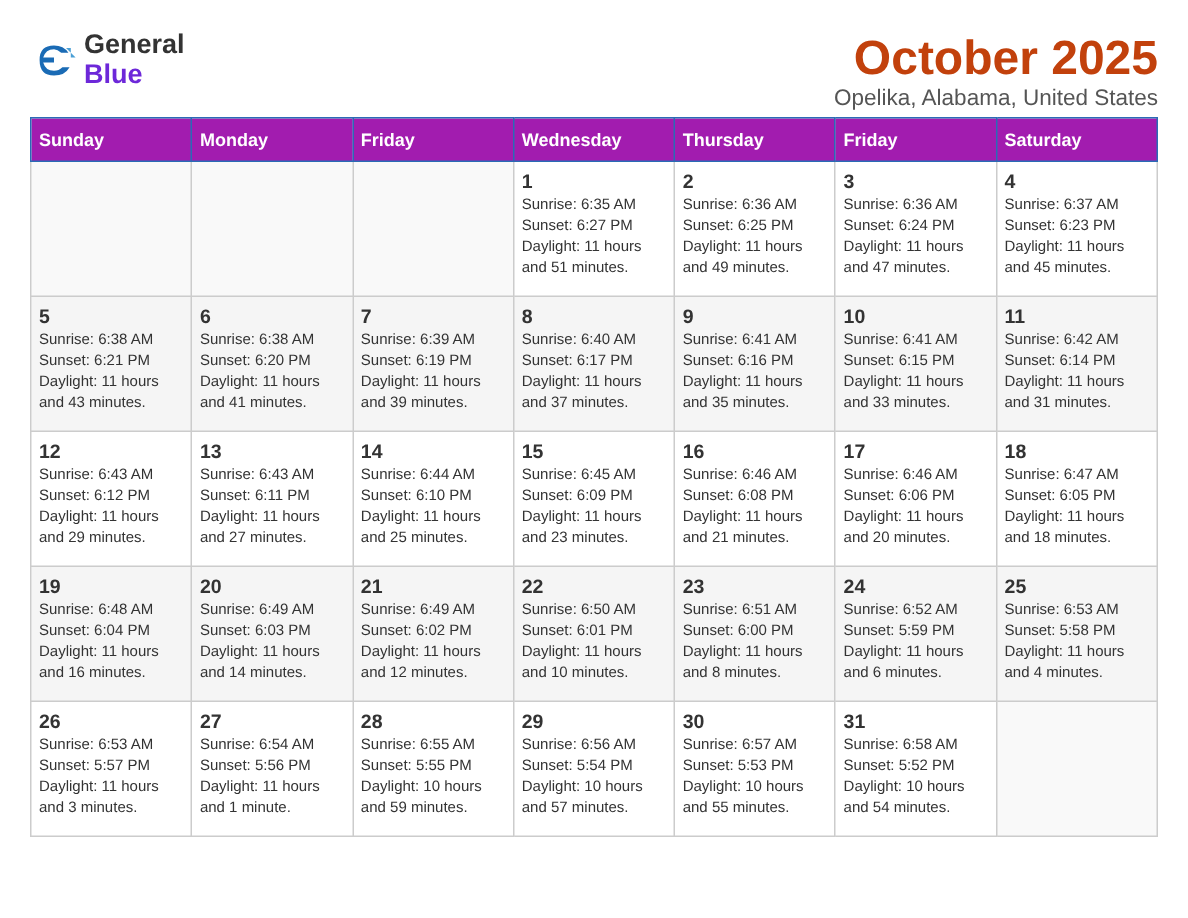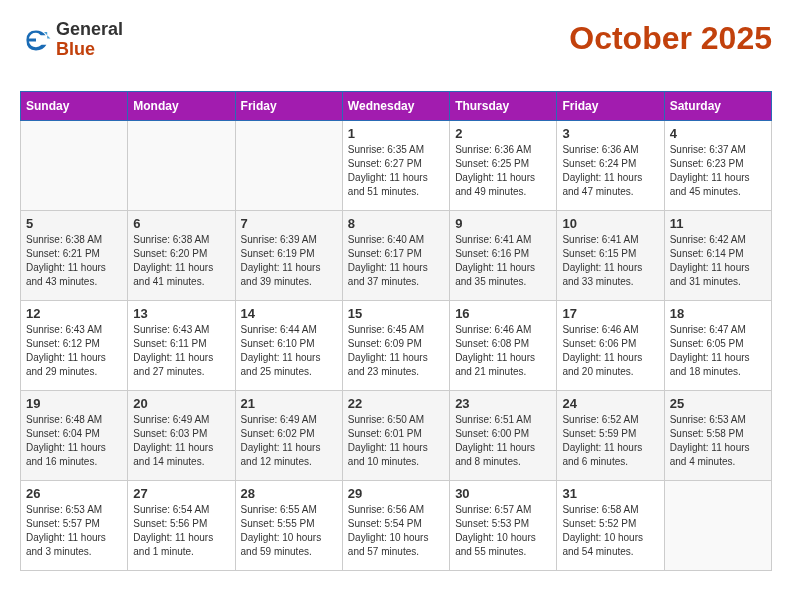--- a/index.html
+++ b/index.html
@@ -7,40 +7,40 @@
       font-family: Arial, sans-serif;
       background: #fff;
       width: 792px;
       min-height: 612px;
       padding: 20px;
     }
     .header {
       display: flex;
       justify-content: space-between;
       align-items: flex-start;
-      margin-bottom: 31px;
+      margin-bottom: 4px;
     }
     .logo {
       display: flex;
       align-items: center;
     }
     .logo-text {
       display: flex;
       flex-direction: column;
       line-height: 1.1;
     }
     .logo-general {
       font-size: 18px;
       font-weight: bold;
       color: #333;
     }
     .logo-blue {
       font-size: 18px;
       font-weight: bold;
-      color: #c2410c;
+      color: #6d28d9;
     }
     .logo-icon {
       width: 32px;
       height: 32px;
       margin-right: 4px;
     }
     .title-block {
       text-align: right;
     }
     .month-title {
@@ -105,20 +105,21 @@
       <path d="M8 20 Q8 8 20 8 Q28 8 32 14 L26 14 Q23 11 20 11 Q13 11 11 18 L20 18 L20 22 L11 22 Q13 29 20 29 Q24 29 27 26 L33 26 Q29 33 20 33 Q8 33 8 20Z" fill="#1a6bb5"></path>
       <path d="M30 10 L38 18 L34 18 L34 10Z" fill="#4a9fd5"></path>
     </svg>
     <div class="logo-text">
       <span class="logo-general">General</span>
       <span class="logo-blue">Blue</span>
     </div>
   </div>
   <div class="title-block">
     <div class="month-title">October 2025</div>
+    <div class="location">Opelika, Alabama, United States</div>
   </div>
 </div>
 
 <table>
   <thead>
     <tr>
     <th>Sunday</th>
         <th>Monday</th>
         <th>Friday</th>
         <th>Wednesday</th>

